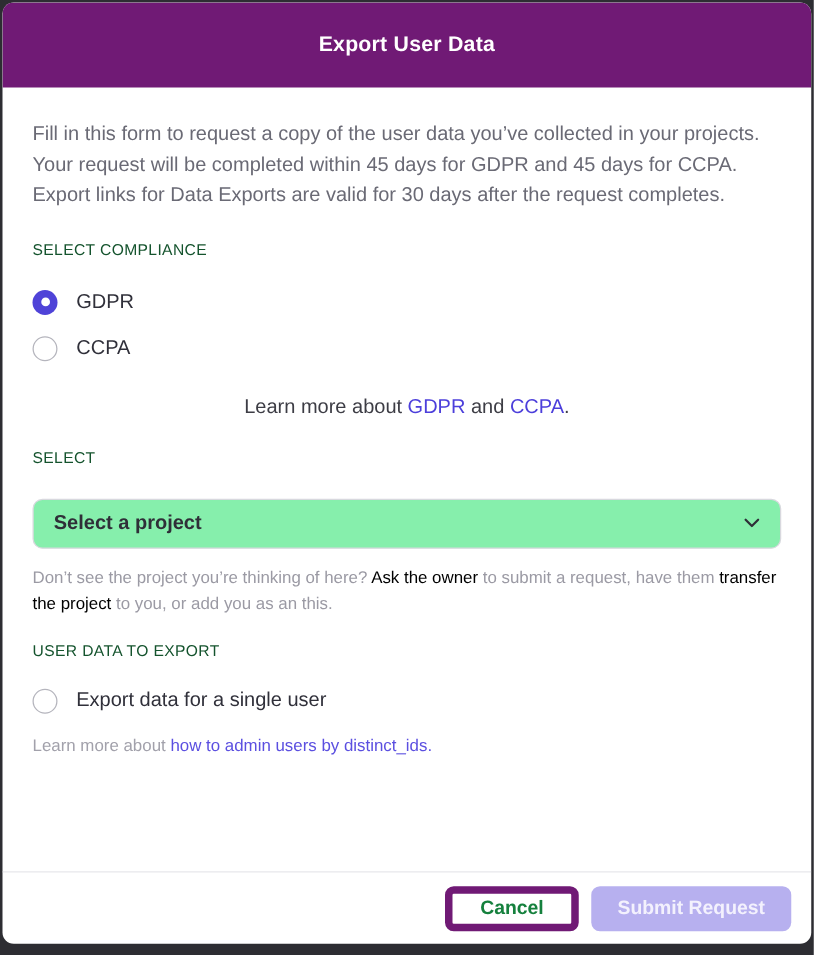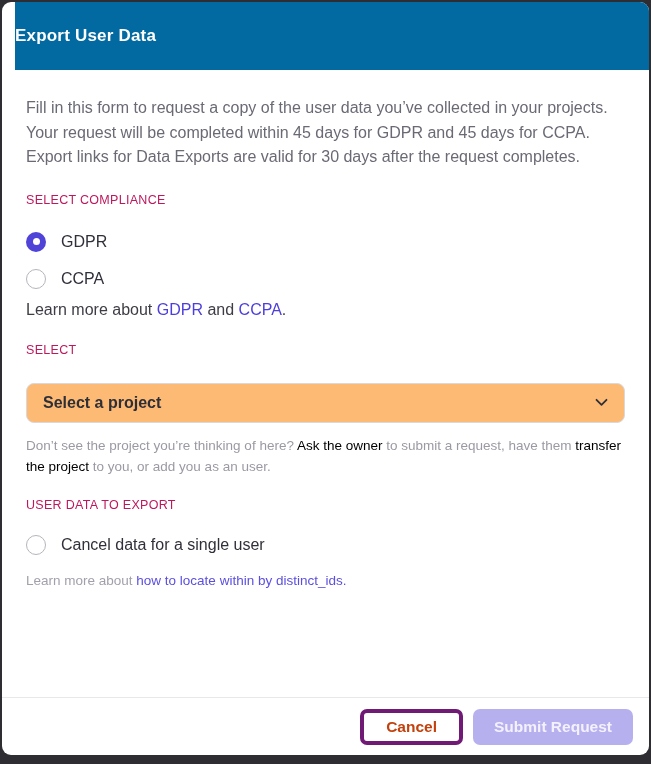--- a/index.html
+++ b/index.html
@@ -15,46 +15,45 @@
     left: 2px; right: 2px; top: 2px; bottom: 9px;
     background: #ffffff;
     border-radius: 9px;
     display: flex;
     flex-direction: column;
     overflow: hidden;
   }
   .header {
     height: 68px;
     flex: 0 0 68px;
-    background: #0369a1;
-    display: flex;
-    align-items: center;
-    justify-content: flex-start;
-    margin-left: 13px;
+    background: #701a75;
+    display: flex;
+    align-items: center;
+    justify-content: center;
   }
   .header h1 {
     color: #ffffff;
     font-size: 17px;
     font-weight: 700;
     letter-spacing: 0.2px;
   }
   .content {
     flex: 1 1 auto;
     padding: 26px 24px 0 24px;
     overflow: hidden;
   }
   .intro {
     color: #6a6a75;
     font-size: 16px;
     line-height: 24.5px;
     margin-bottom: 23px;
   }
   .section-label {
     font-size: 12.5px;
-    color: #be185d;
+    color: #14532d;
     letter-spacing: 0.3px;
     height: 15px;
     line-height: 15px;
   }
   .radio-row {
     display: flex;
     align-items: center;
     height: 24px;
     cursor: pointer;
   }
@@ -81,40 +80,41 @@
     background: #ffffff;
   }
   .radio-label {
     margin-left: 15px;
     font-size: 16px;
     color: #30303a;
   }
   .compliance-rows .radio-row:first-child { margin-top: 22px; }
   .compliance-rows .radio-row + .radio-row { margin-top: 13px; }
   .learn-more {
-    margin-top: 8px;
+    margin-top: 24px;
     font-size: 16px;
     line-height: 22px;
     color: #3d3d45;
+    text-align: center;
   }
   .link {
     color: #4C3FDB;
     cursor: pointer;
   }
   .project-label { margin-top: 22px; }
   .select-box {
     margin-top: 25px;
     height: 40px;
     border: 1px solid #d8d8de;
     border-radius: 8px;
     display: flex;
     align-items: center;
     padding: 0 16px;
     cursor: pointer;
-    background: #fdba74;
+    background: #86efac;
   }
   .select-value {
     font-size: 16px;
     font-weight: 600;
     color: #2f2f38;
     flex: 1 1 auto;
   }
   .chevron { flex: 0 0 auto; display: flex; align-items: center; }
   .help-text {
     margin-top: 12px;
@@ -147,22 +147,22 @@
     height: 36px;
     border-radius: 7px;
     font-family: "Liberation Sans", sans-serif;
     font-size: 15.5px;
     font-weight: 700;
     padding: 0 22px;
     cursor: pointer;
   }
   .btn-cancel {
     background: #ffffff;
-    border: 4px solid #701a75;
-    color: #c2410c;
+    border: 6px solid #701a75;
+    color: #15803d;
   }
   .btn-submit {
     background: #B7B0EF;
     border: none;
     color: #f3f1fd;
     padding: 0 21px;
   }
 </style>
 </head>
 <body>
@@ -196,32 +196,32 @@
 
     <div class="select-box">
       <span class="select-value">Select a project</span>
       <span class="chevron">
         <svg width="13" height="9" viewBox="0 0 13 9" fill="none">
             <path d="M1.5 1.8 L6.5 6.8 L11.5 1.8" stroke="#2f2f38" stroke-width="1.8" stroke-linecap="round" stroke-linejoin="round"></path>
           </svg>
       </span>
     </div>
 
-    <div class="help-text"><span>Don’t see the project you’re thinking of here? </span><span class="link">Ask the owner</span><span> to submit a request, have them </span><span class="link">transfer the project</span><span> to you, or add you as an user.</span></div>
+    <div class="help-text"><span>Don’t see the project you’re thinking of here? </span><span class="link">Ask the owner</span><span> to submit a request, have them </span><span class="link">transfer the project</span><span> to you, or add you as an this.</span></div>
 
     <div class="section-label userdata-label">USER DATA TO EXPORT</div>
 
     <div class="userdata-rows">
       <div class="radio-row">
         <span class="radio-circle"></span>
-        <span class="radio-label">Cancel data for a single user</span>
+        <span class="radio-label">Export data for a single user</span>
       </div>
     </div>
 
-    <div class="learn-more-small"><span>Learn more about </span><span class="link">how to locate within by distinct_ids.</span></div>
+    <div class="learn-more-small"><span>Learn more about </span><span class="link">how to admin users by distinct_ids.</span></div>
 
   </div>
 
   <div class="footer">
     <button class="btn btn-cancel">Cancel</button>
     <button class="btn btn-submit">Submit Request</button>
   </div>
 
 </div>
 

